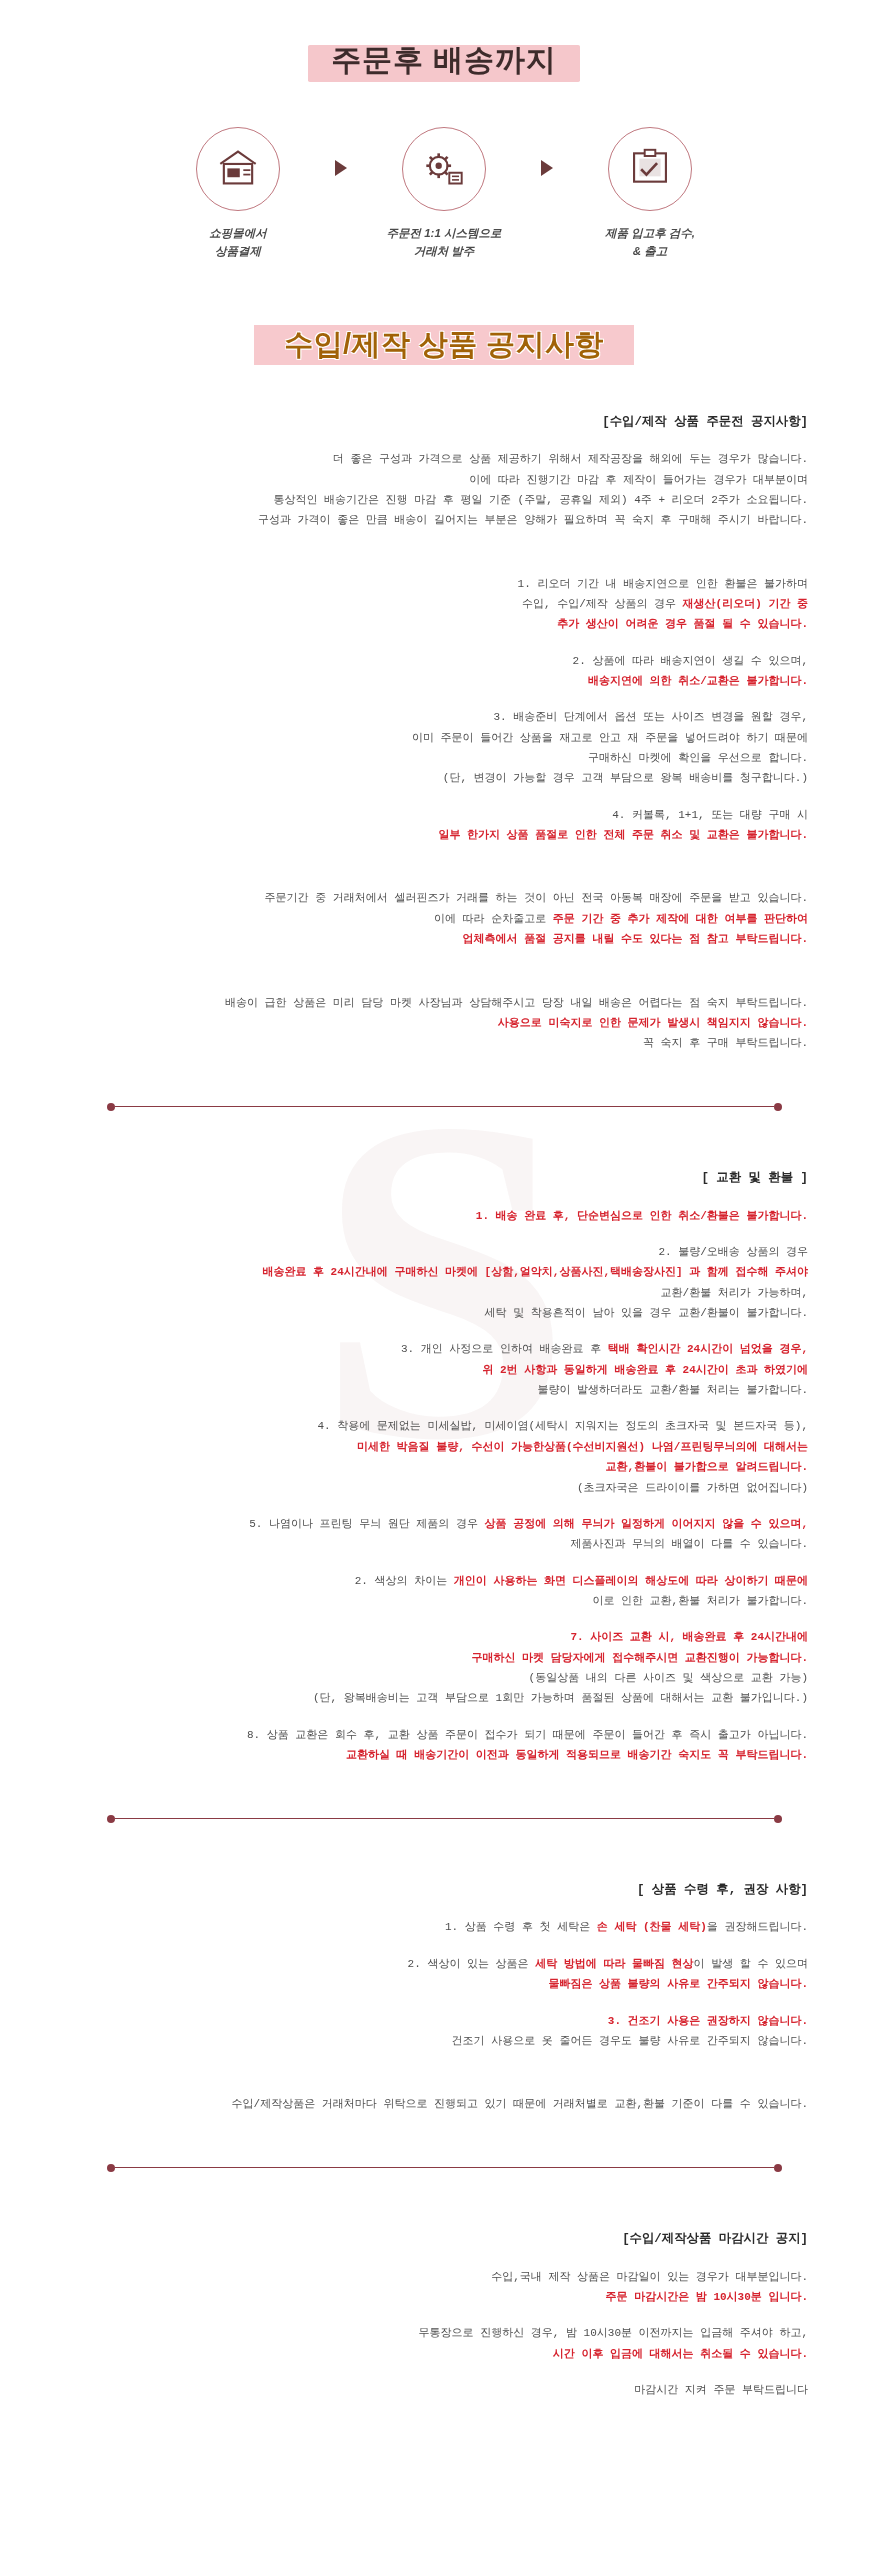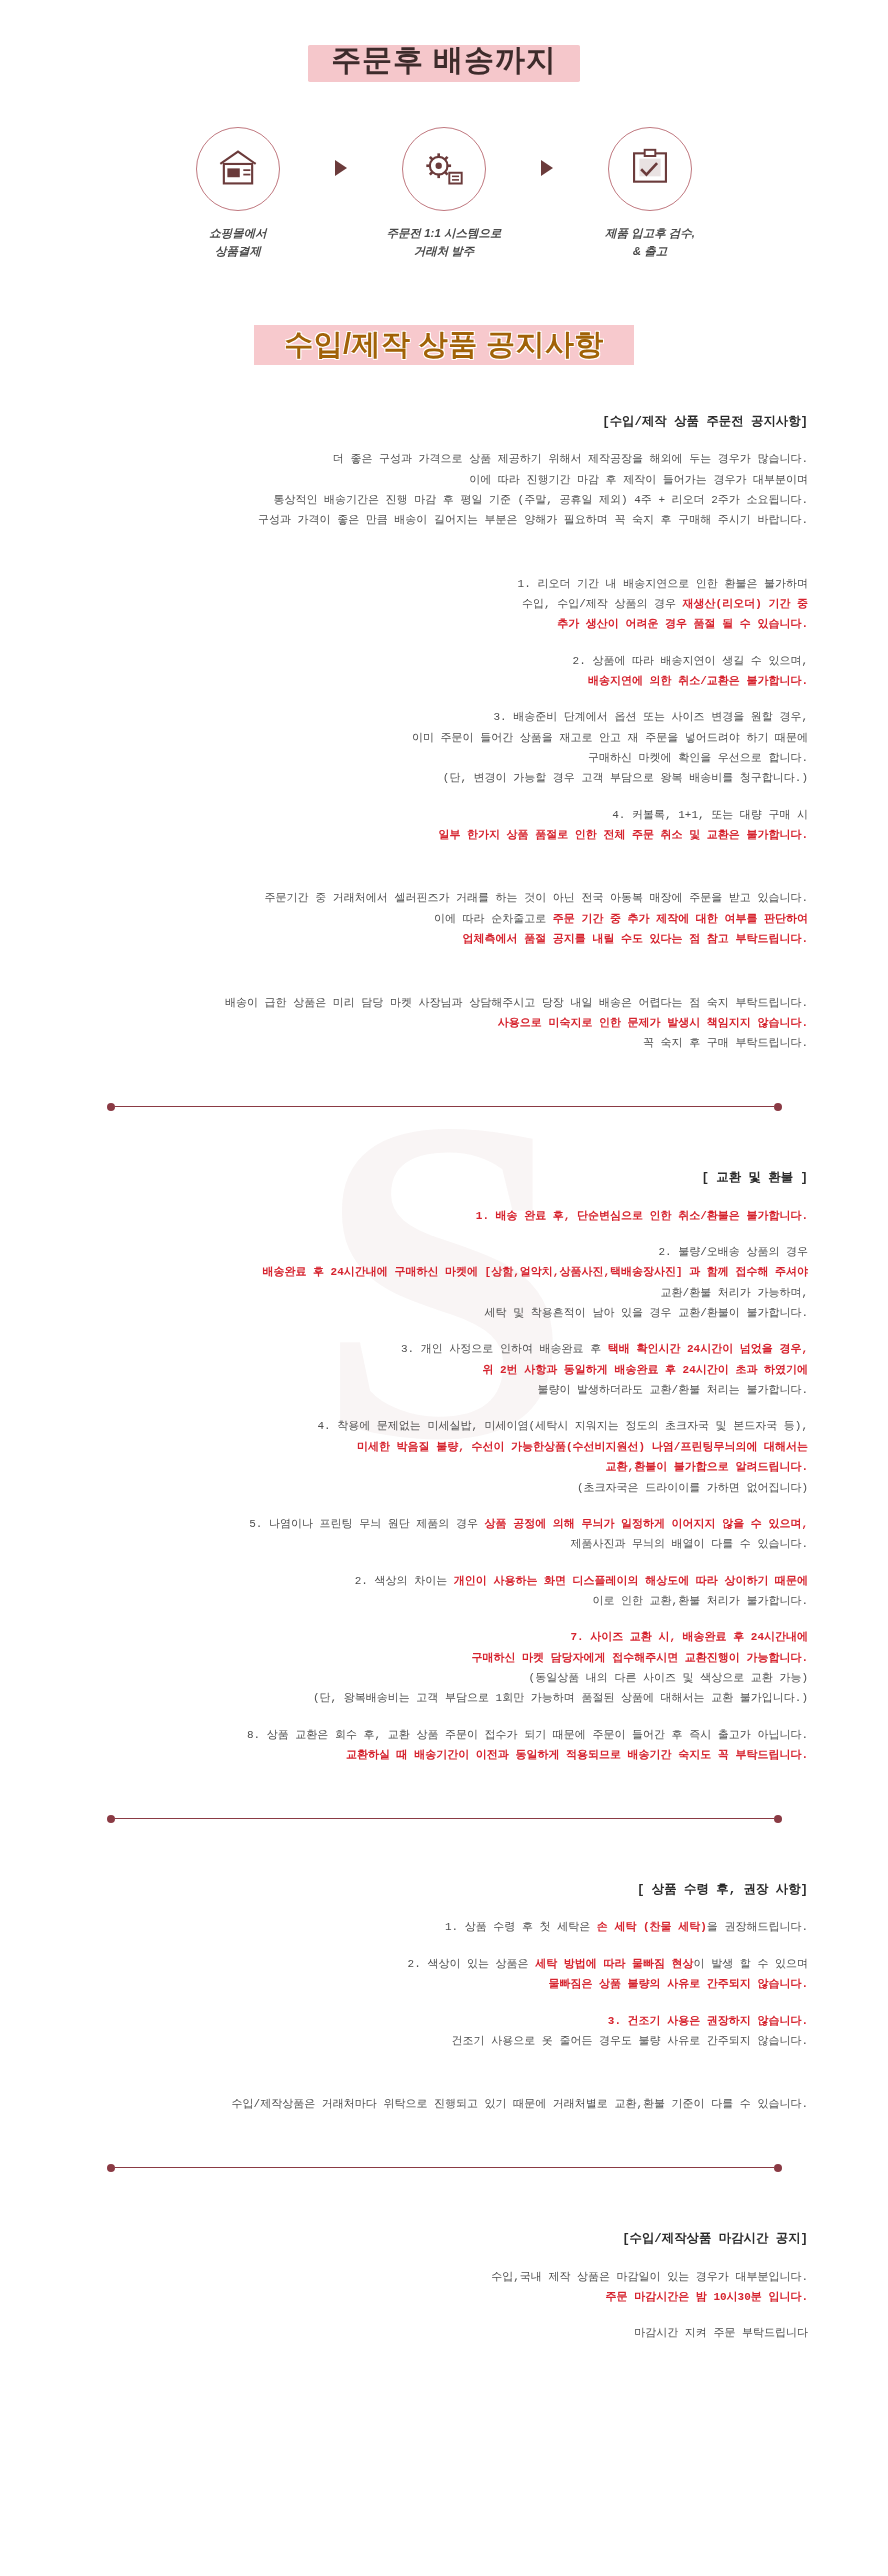--- a/index.html
+++ b/index.html
@@ -427,20 +427,24 @@
 
   <div class="content">
 
     <div class="block-head spaced">[수입/제작상품 마감시간 공지]</div>
 
     <p class="body">
       <span>수입,국내 제작 상품은 마감일이 있는 경우가 대부분입니다.</span><br>
       <span class="red">주문 마감시간은 밤 10시30분 입니다.</span>
     </p>
 
+    <p class="body">
+      <span>무통장으로 진행하신 경우, 밤 10시30분 이전까지는 입금해 주셔야 하고,</span><br>
+      <span class="red">시간 이후 입금에 대해서는 취소될 수 있습니다.</span>
+    </p>
 
     <p class="body">마감시간 지켜 주문 부탁드립니다</p>
 
   </div>
 
   <div class="bottom-pad"></div>
 
 </div>
 
 

